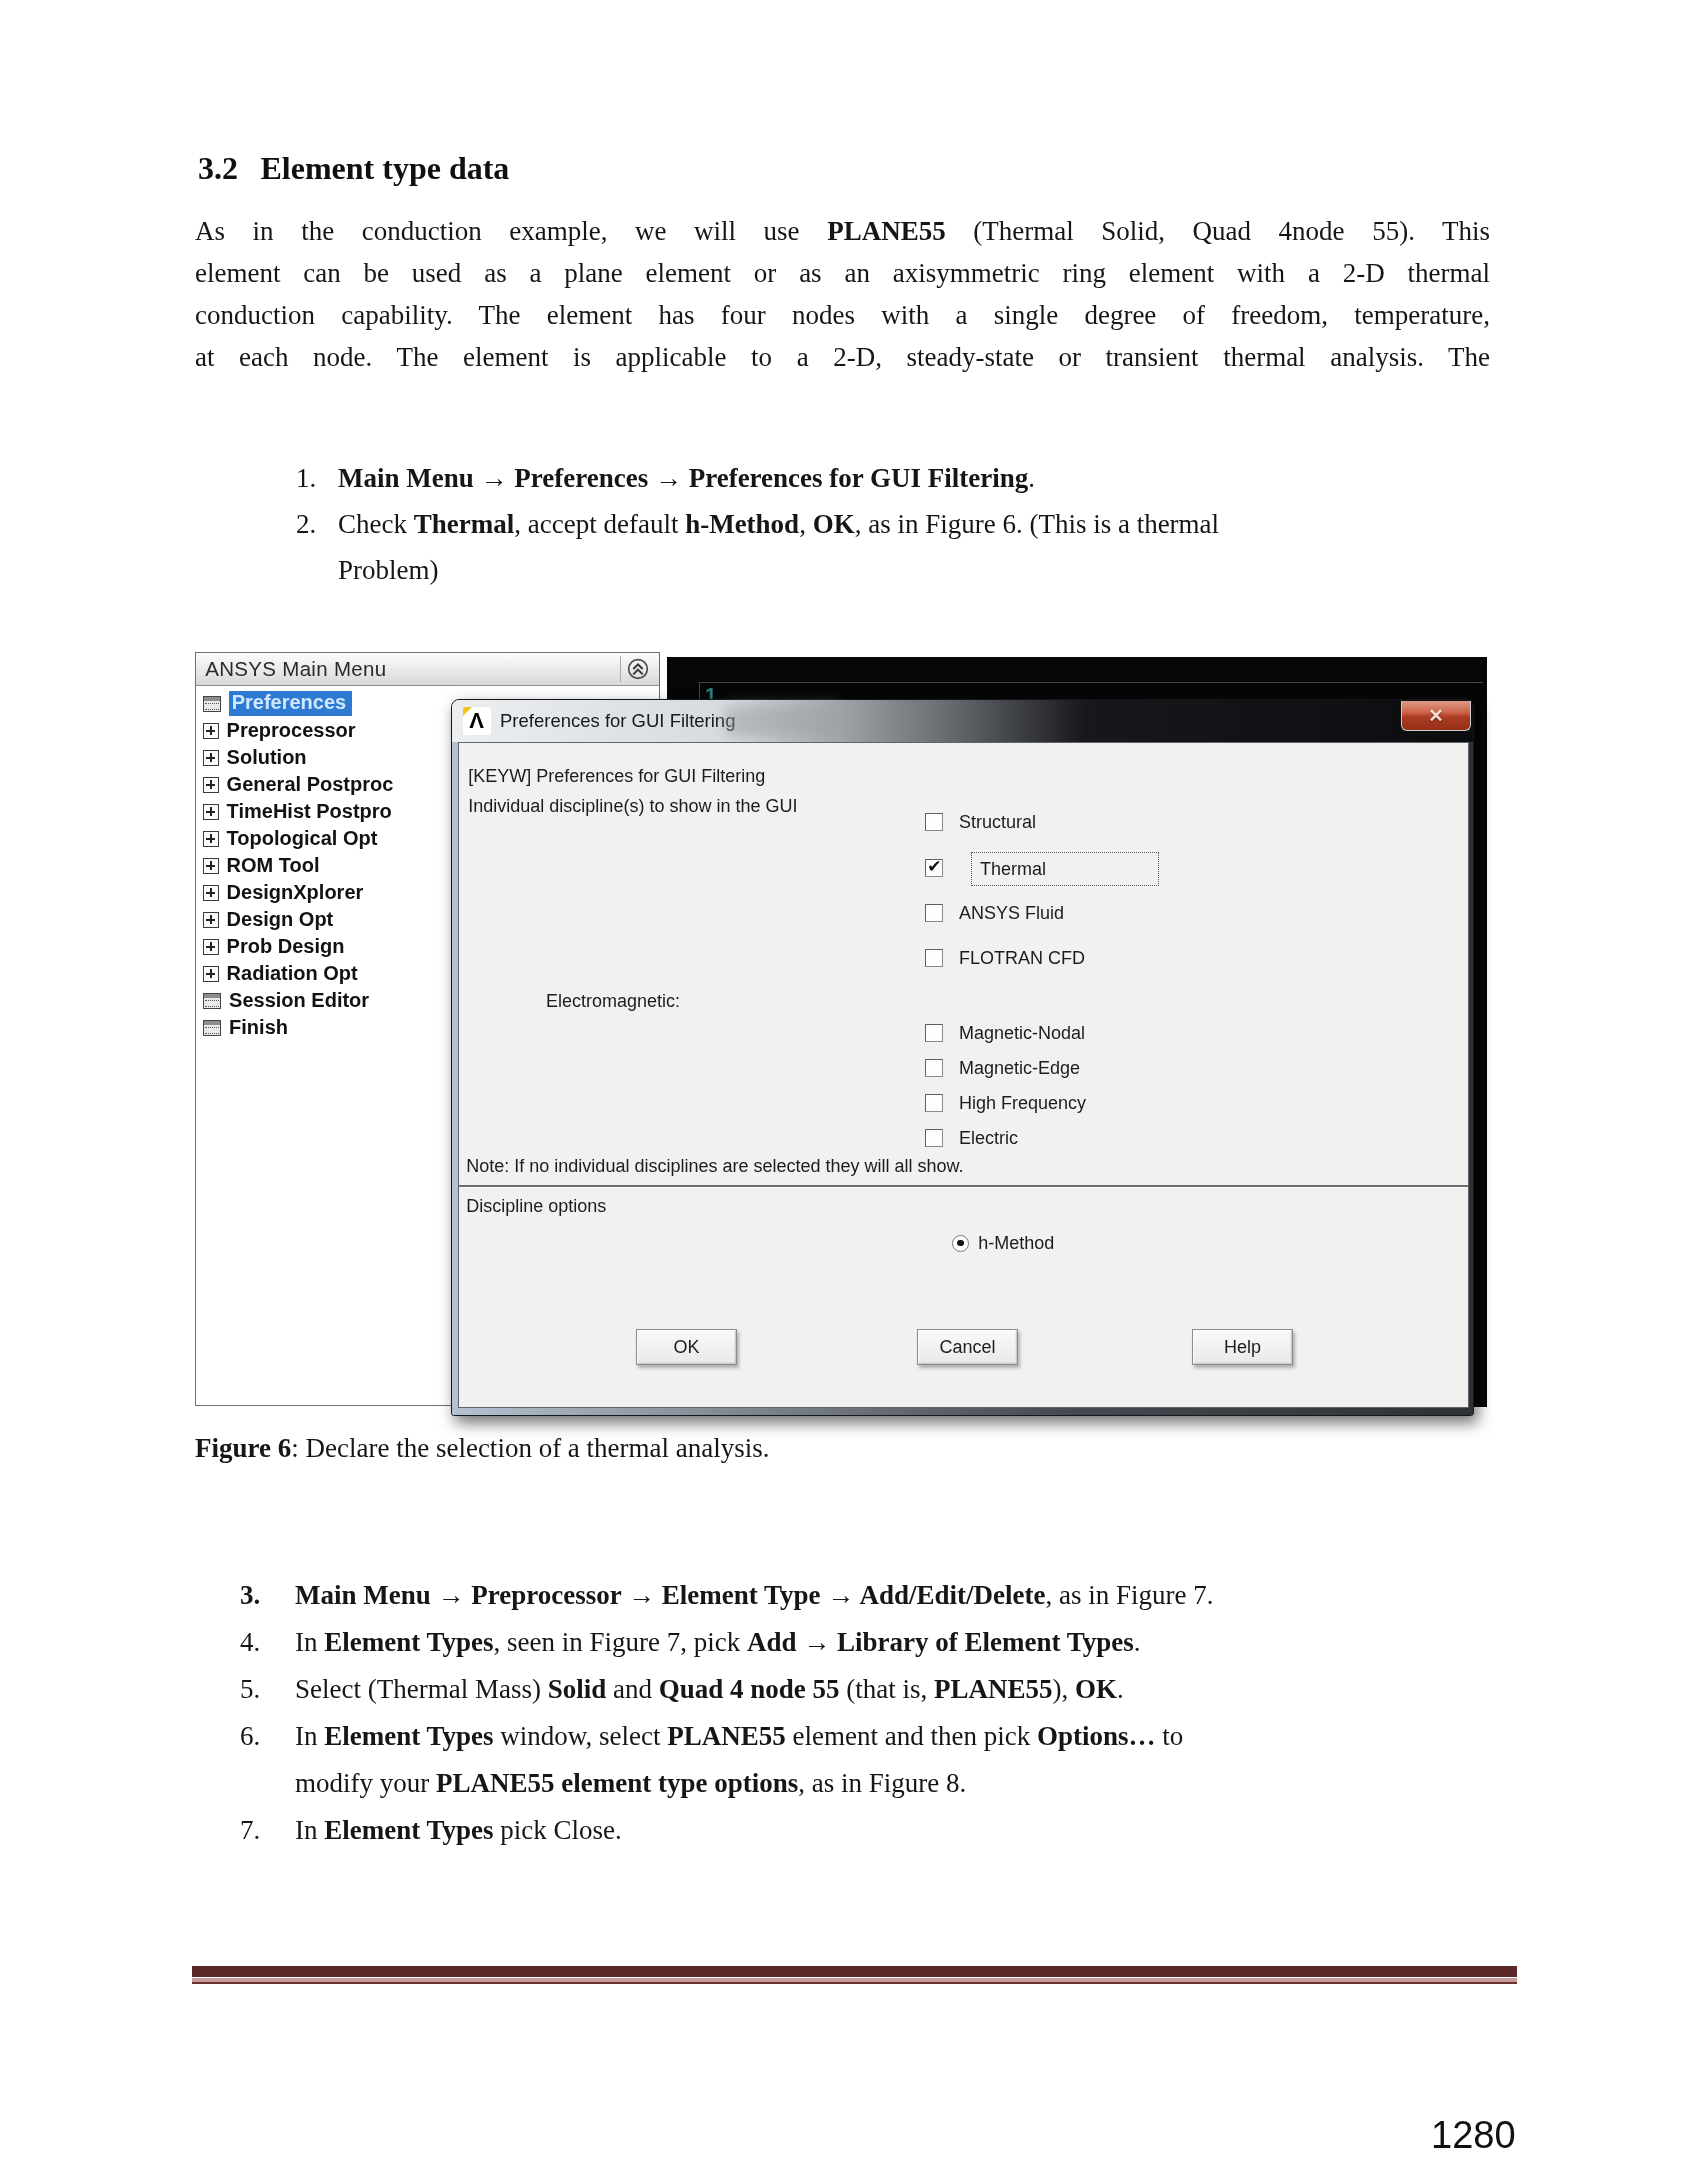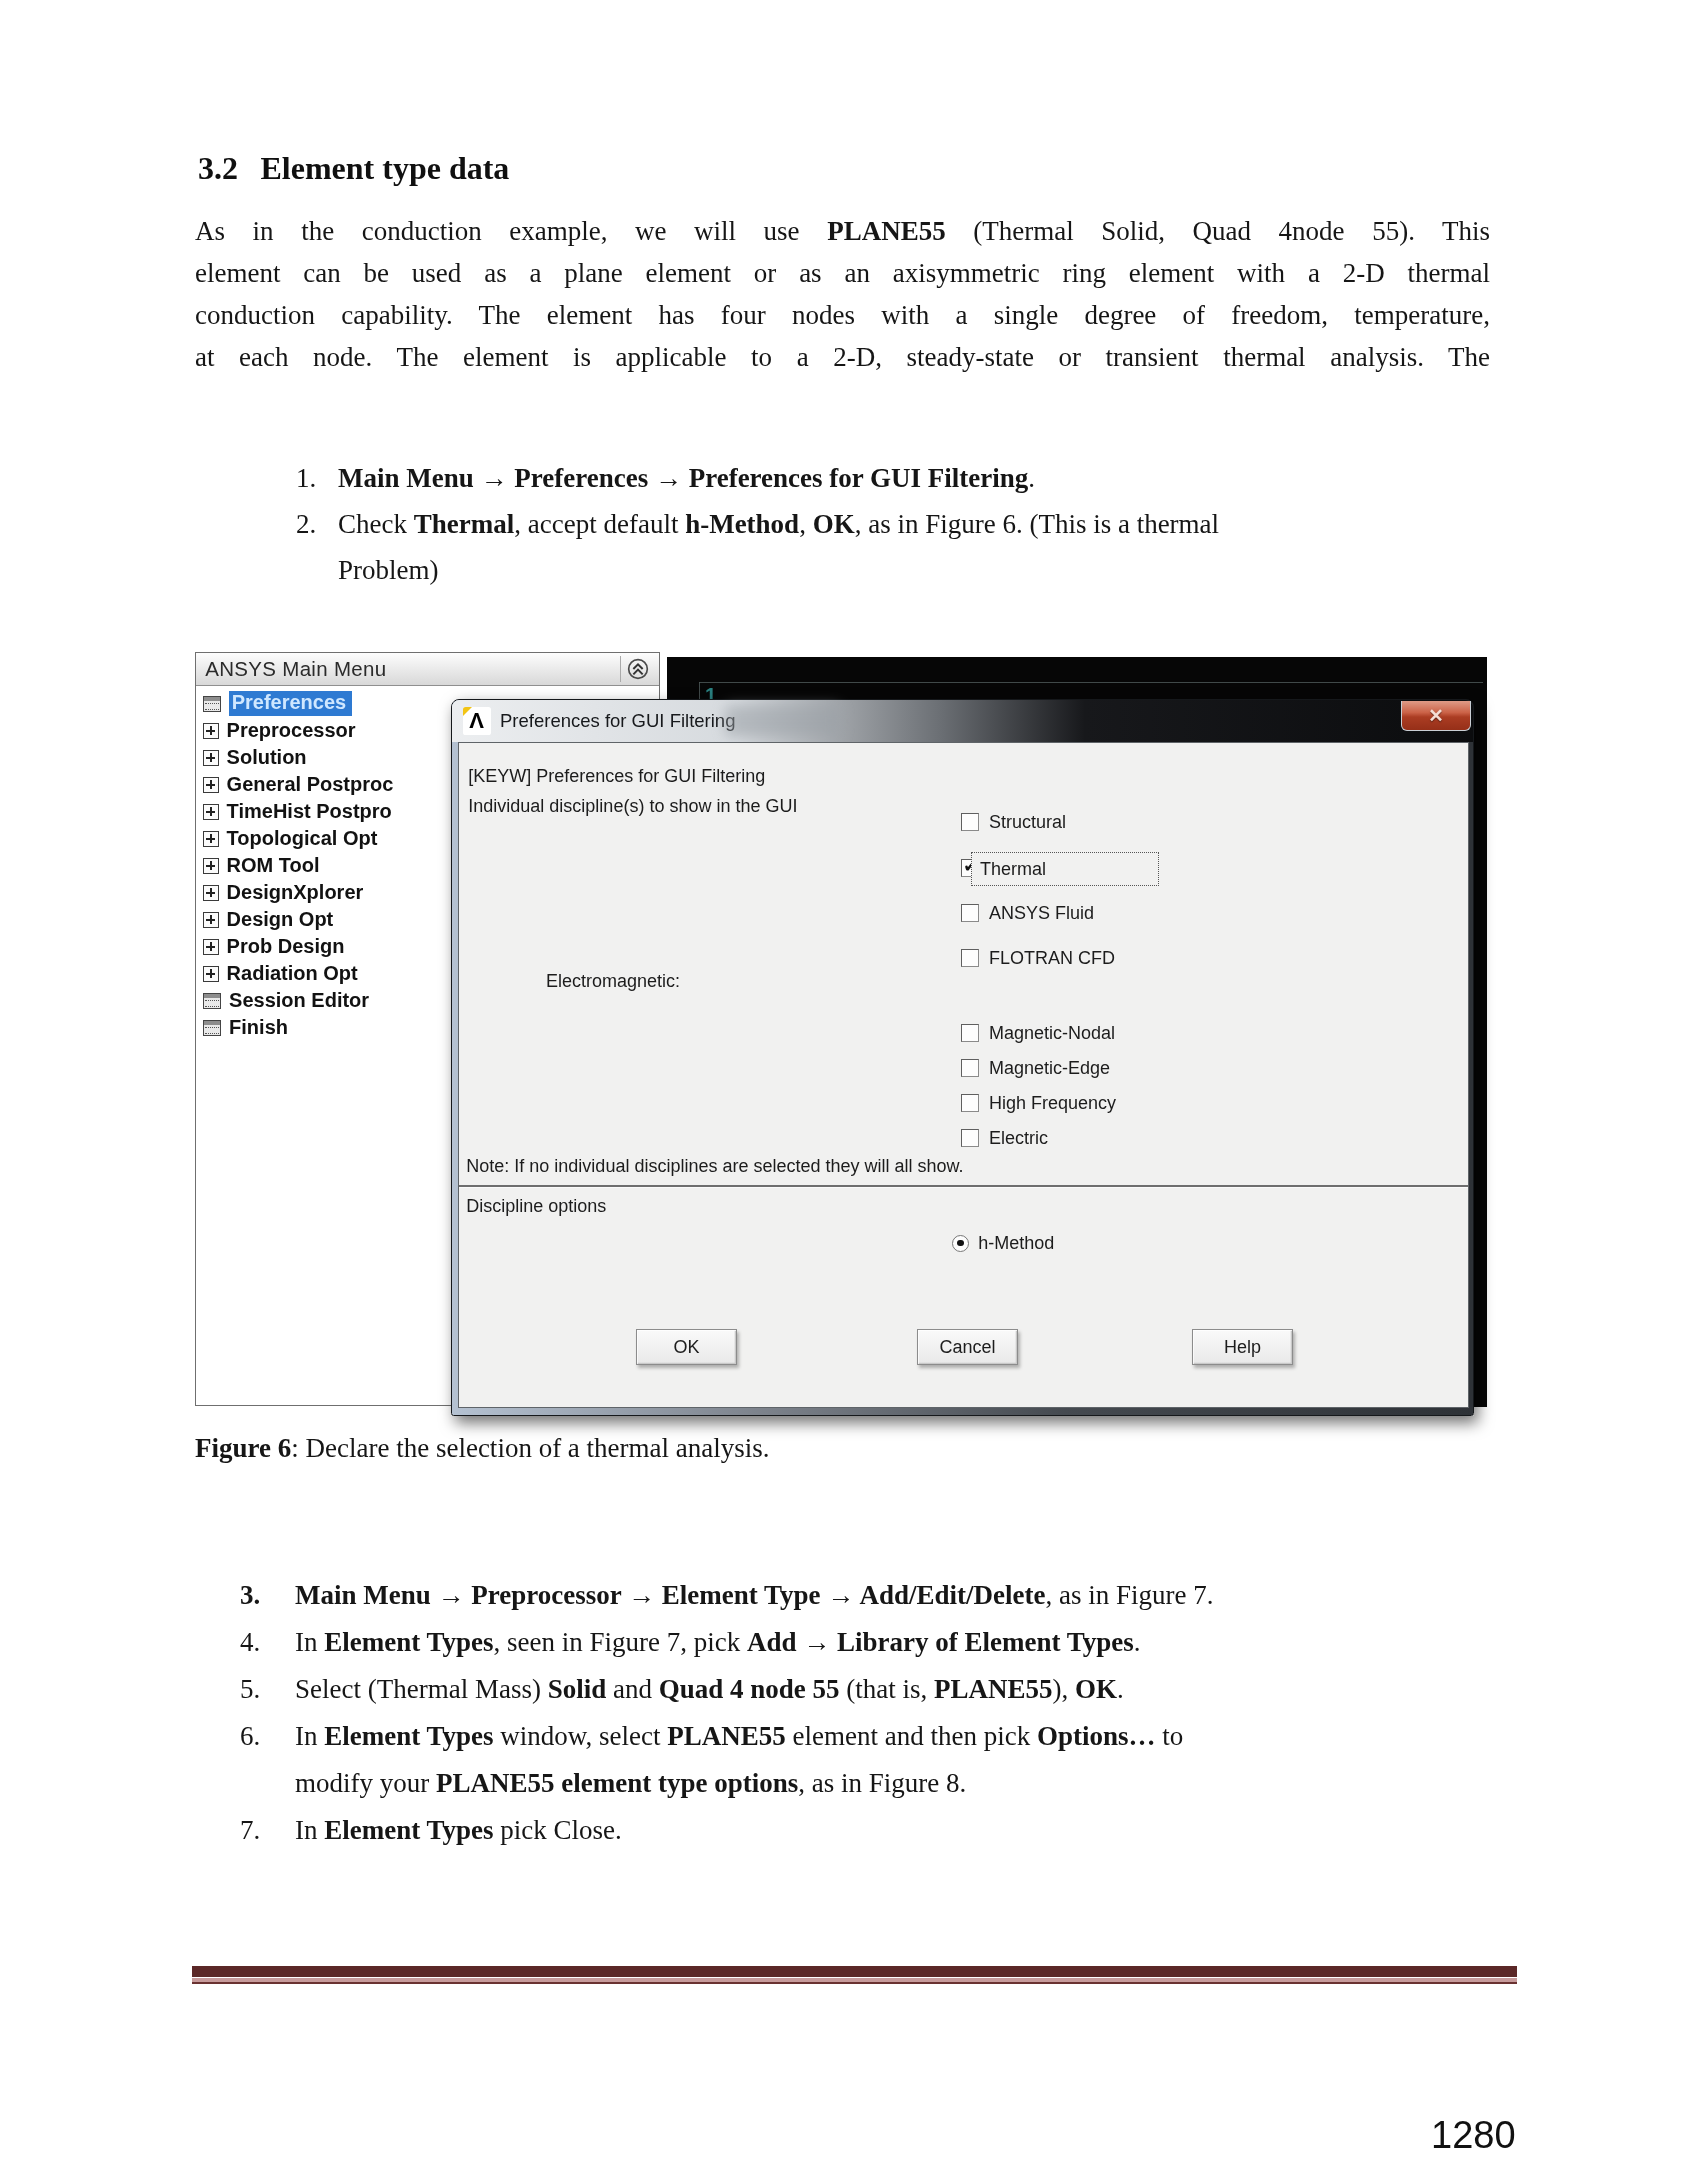--- a/index.html
+++ b/index.html
@@ -81,21 +81,21 @@
   .dlg-smudge{position:absolute;left:273px;top:5.3px;width:116px;height:32px;background:#9aa0a6;
           filter:blur(6.6px);opacity:.55;border-radius:6.6px;}
   .dlg-close{position:absolute;left:949px;top:1.3px;width:70px;height:30px;border:1.3px solid #c9ced4;
           border-top:none;border-radius:0 0 6px 6px;box-sizing:border-box;
           background:linear-gradient(#df9b87,#cb6247 40%,#ab3d23 55%,#962f18);
           display:flex;align-items:center;justify-content:center;
           color:#f5ddd5;font-size:18.5px;font-weight:bold;text-shadow:0 0.7px 1.3px rgba(0,0,0,.5);}
   .dlg-client{position:absolute;left:6px;top:42px;width:1011px;height:666px;background:#f1f1f0;
           border:0.7px solid #5f6468;box-sizing:border-box;font-size:18px;color:#1c1c1c;}
   .cl-label{position:absolute;white-space:nowrap;}
-  .cbrow{position:absolute;left:502px;height:22.5px;display:flex;align-items:center;gap:10px;}
+  .cbrow{position:absolute;left:466px;height:22.5px;display:flex;align-items:center;gap:16px;}
   .cb{width:18px;height:18px;background:#fdfdfd;border:1.3px solid #8a8a8a;border-top-color:#5f5f5f;
       border-left-color:#5f5f5f;box-sizing:border-box;position:relative;flex:0 0 auto;}
   .cb.checked::after{content:"\2714";position:absolute;left:1.3px;top:-4px;font-size:17px;color:#111;}
   .cblabel{white-space:nowrap;}
   .focusbox{position:absolute;left:512px;top:109px;width:188px;height:34px;border:1.3px dotted #555;
       box-sizing:border-box;display:flex;align-items:center;padding-left:8px;background:#f1f1f0;}
   .sep{position:absolute;left:0;right:0;top:442px;border-top:2.6px solid #6e6e6e;border-bottom:1.3px solid #fafafa;}
   .radiorow{position:absolute;left:493px;top:489px;height:22.5px;display:flex;align-items:center;gap:9.3px;}
   .radio{width:17px;height:17px;border-radius:50%;background:#fdfdfd;border:1.3px solid #777;
          box-sizing:border-box;position:relative;flex:0 0 auto;}
@@ -231,21 +231,21 @@
       <div class="cbrow" style="top:159px;">
         <span class="cb"></span>
         <span class="cblabel">ANSYS Fluid</span>
       </div>
 
       <div class="cbrow" style="top:204px;">
         <span class="cb"></span>
         <span class="cblabel">FLOTRAN CFD</span>
       </div>
 
-      <div class="cl-label" style="left:87px;top:228px;">Electromagnetic:</div>
+      <div class="cl-label" style="left:87px;top:248px;">Electromagnetic:</div>
 
       <div class="cbrow" style="top:279px;">
         <span class="cb"></span>
         <span class="cblabel">Magnetic-Nodal</span>
       </div>
       <div class="cbrow" style="top:314px;">
         <span class="cb"></span>
         <span class="cblabel">Magnetic-Edge</span>
       </div>
       <div class="cbrow" style="top:349px;">

